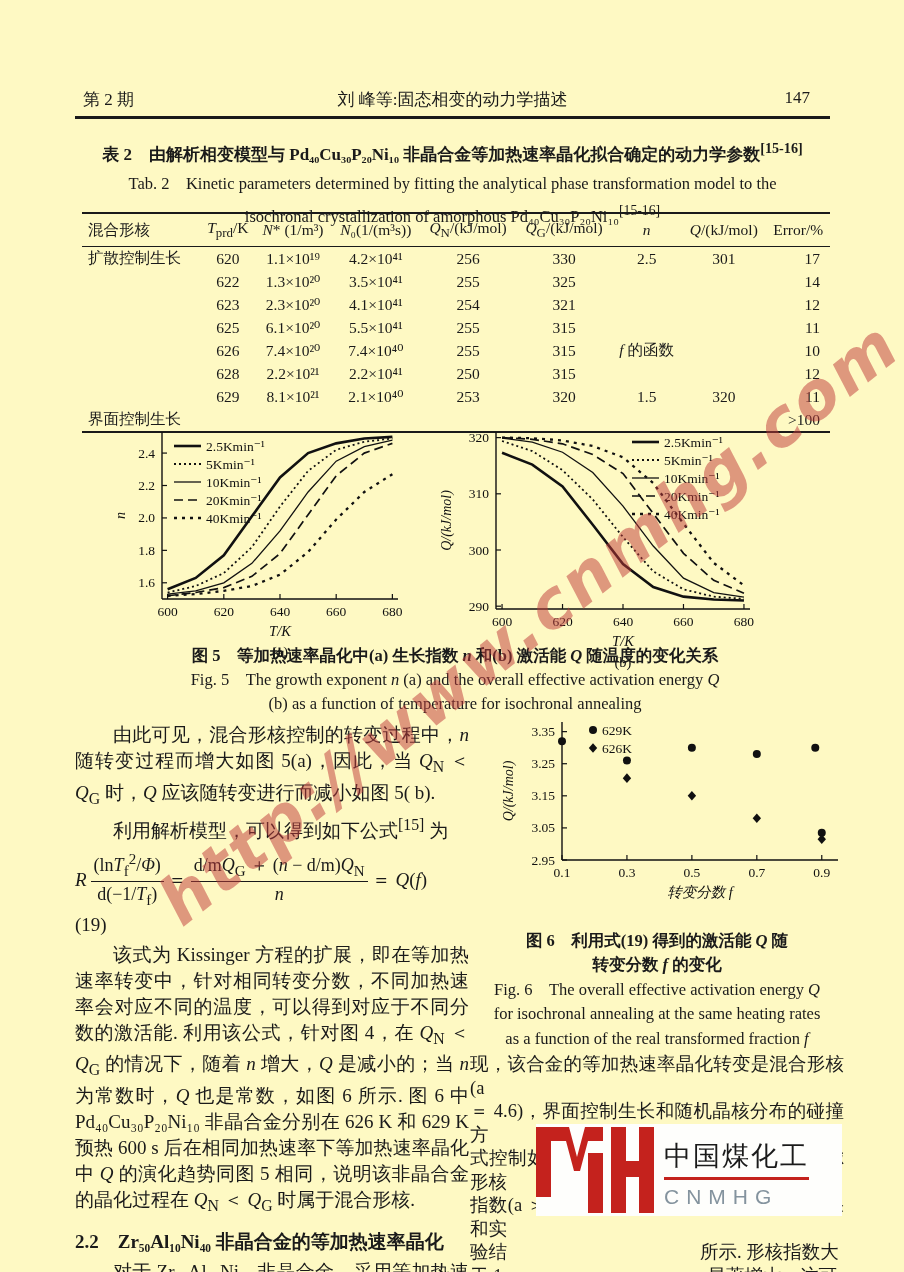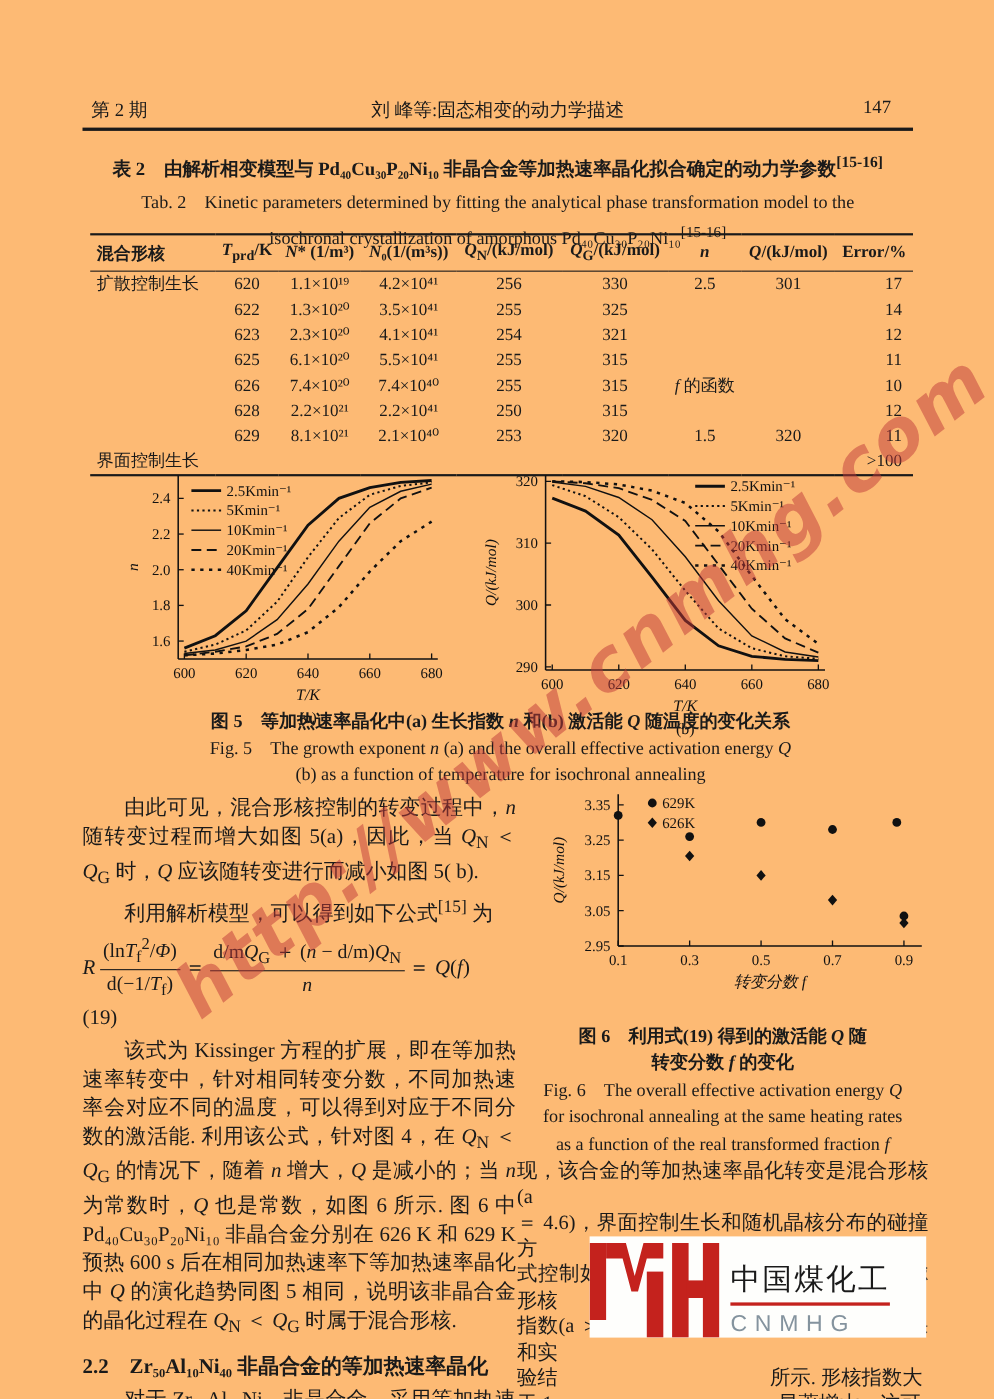--- a/index.html
+++ b/index.html
@@ -1,33 +1,33 @@
 <!DOCTYPE html>
 <html><head>
 <meta charset="utf-8">
 <style>
   html,body{margin:0;padding:0;background:#e8e8e4;}
-  .page{position:relative;width:904px;height:1272px;background:#fdba74;margin:0 auto;
+  .page{position:relative;width:904px;height:1272px;background:#fef9c3;margin:0 auto;
         font-family:"Liberation Serif","DejaVu Serif",serif;color:#1a1a1a;overflow:hidden;}
   
   .hdr{position:absolute;top:88px;left:75px;width:755px;height:26px;font-size:17px;}
   .hdr .issue{position:absolute;left:8px;top:0;}
   .hdr .running{position:absolute;left:0;right:0;text-align:center;top:0;}
   .hdr .pageno{position:absolute;right:20px;top:0;}
   .hdr-rule{position:absolute;top:116px;left:75px;width:755px;height:3px;background:#1a1a1a;}
   
   .tcap-zh{position:absolute;top:140px;left:90px;width:725px;text-align:center;
            font-size:17px;font-weight:bold;}
   .tcap-en{position:absolute;top:170px;left:90px;width:725px;text-align:center;
            font-size:16.5px;line-height:27px;}
   
   table.kin{position:absolute;top:212px;left:82px;width:748px;border-collapse:collapse;
             border-top:2.5px solid #1a1a1a;border-bottom:2.5px solid #1a1a1a;
             font-size:15.5px;}
-  table.kin thead th{border-bottom:1.6px solid #1a1a1a;font-weight:bold;
+  table.kin thead th{border-bottom:1.6px solid #1a1a1a;font-weight:normal;
             padding:5px 2px;height:22px;white-space:nowrap;}
   table.kin td{padding:1px 2px;height:21px;text-align:center;white-space:nowrap;}
   table.kin td:first-child, table.kin th:first-child{text-align:left;padding-left:6px;}
   table.kin td:last-child{text-align:right;padding-right:10px;}
   table.kin th:last-child{text-align:center;}
   
   .fig5{position:absolute;top:424px;left:110px;width:680px;display:flex;gap:26px;}
   .figbox{display:flex;flex-direction:column;align-items:center;}
   svg text{font-family:"Liberation Serif","DejaVu Serif",serif;}
   .cap5{position:absolute;top:644px;left:110px;width:690px;text-align:center;
@@ -48,21 +48,21 @@
   .eq-no{text-align:left;margin:2px 12px 4px 0;font-size:19px;}
   .cap6{margin:4px 0 2px 0;text-align:center;font-size:16.5px;line-height:24.5px;}
   .cap6 .zh{font-weight:bold;}
   
   .watermark{position:absolute;left:168px;top:872px;transform:rotate(-38.5deg);
              transform-origin:0 50%;font-size:66px;font-weight:bold;font-style:italic;
              letter-spacing:3px;white-space:nowrap;opacity:0.5;pointer-events:none;
              font-family:"DejaVu Sans",sans-serif;}
   
   .logo{position:absolute;left:536px;top:1124px;width:306px;height:92px;background:#fefefc;
-        display:flex;align-items:flex-end;gap:10px;}
+        display:flex;align-items:center;gap:10px;}
   .logo-txt{display:flex;flex-direction:column;padding-top:6px;}
   .logo-zh{font-size:27px;letter-spacing:2px;color:#1a1a1a;font-family:"Liberation Sans",sans-serif;}
   .logo-rule{height:3px;margin-top:3px;}
   .logo-en{font-size:21px;letter-spacing:7px;margin-top:5px;color:#84939e;
            font-family:"Liberation Sans",sans-serif;}
   .gap-sp{display:inline-block;}
 </style>
 </head>
 <body>
 

